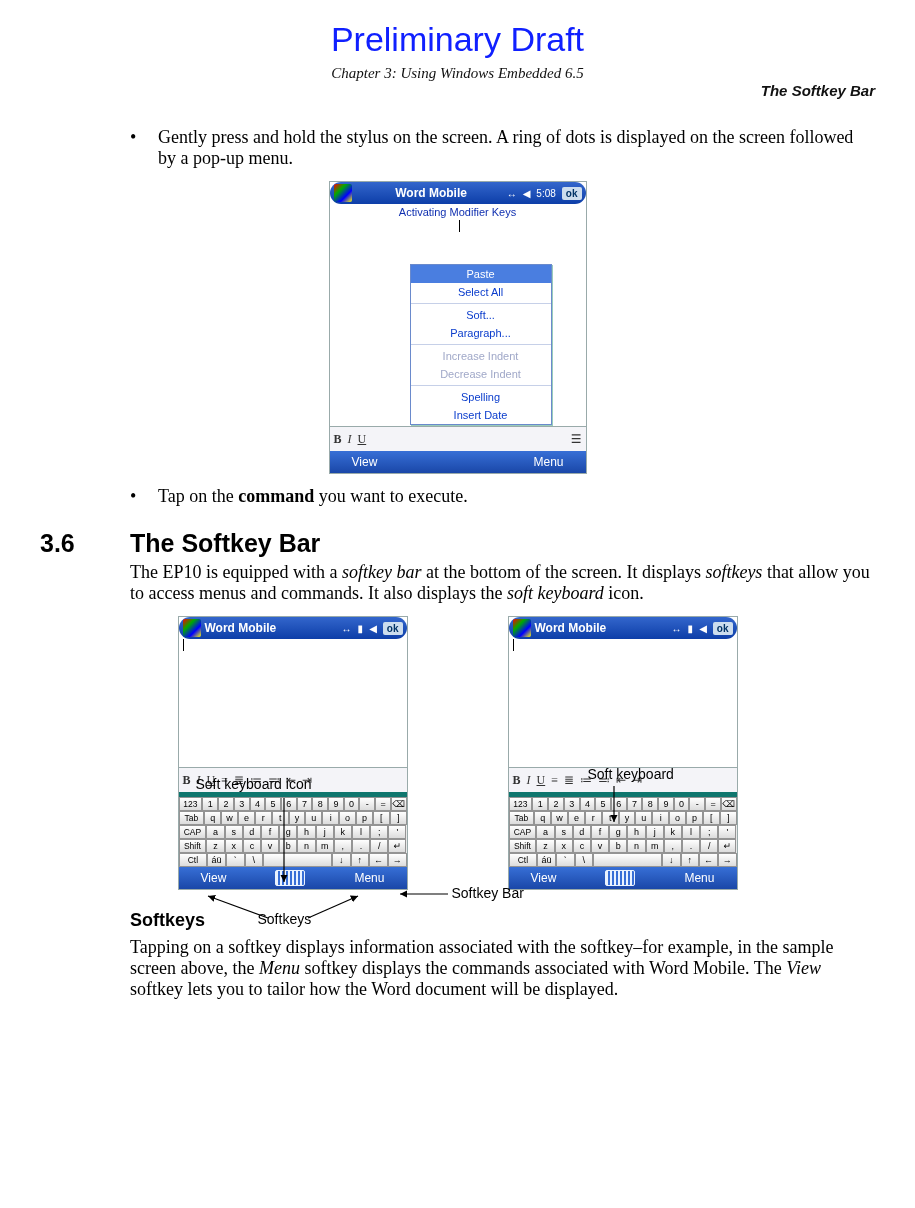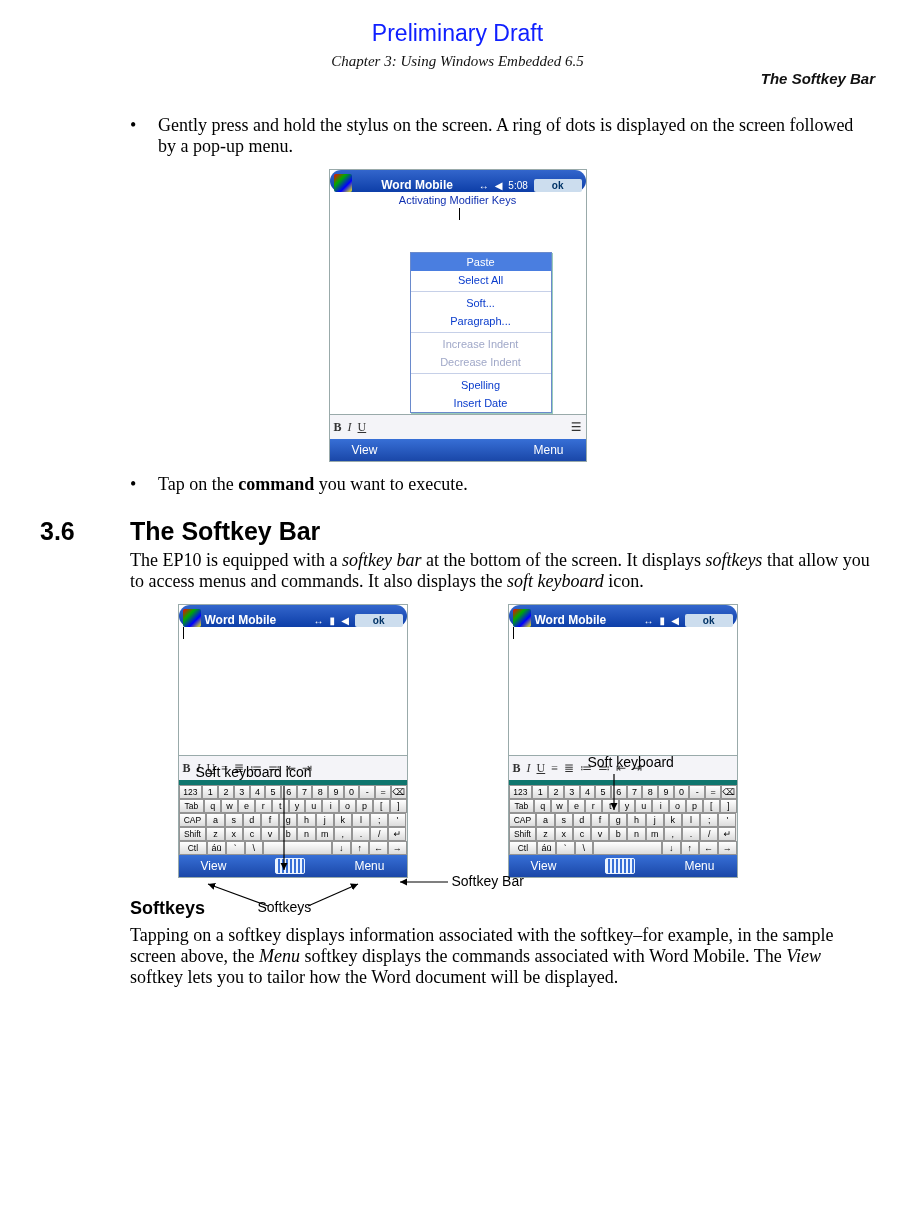--- a/index.html
+++ b/index.html
@@ -13,21 +13,21 @@
   }
   .page {
     width: 915px;
     padding: 20px 40px 40px 40px;
     box-sizing: border-box;
     position: relative;
   }
   .watermark {
     color: #1020ff;
     font-family: Arial, Helvetica, sans-serif;
-    font-size: 23px;
+    font-size: 34px;
     text-align: center;
     width: 100%;
     margin-top: 0;
     margin-bottom: 6px;
   }
   .chapter-line {
     text-align: center;
     font-style: italic;
     font-family: Liberation Serif, serif;
     font-size: 15px;
@@ -59,36 +59,36 @@
     text-align: center;
     margin: 8px 0 12px 0;
   }
   .screenshot1 {
     display: inline-block;
     width: 256px;
     border: 1px solid #9aa;
   }
   .wm-title {
     display: flex;
-    align-items: flex-end;
+    align-items: center;
     height: 22px;
     background: linear-gradient(#3366cc, #0d3ea8);
     color: #fff;
     font-family: Tahoma, Arial, sans-serif;
     font-size: 12px;
     border-radius: 11px;
   }
   .wm-title .flag {
     width: 18px; height: 18px; margin: 0 4px;
     background: linear-gradient(135deg,#f00,#0a0,#00f,#ff0);
     border-radius: 2px;
   }
   .wm-title .title-text { flex:1; font-weight: bold; }
   .wm-title .sys { display:flex; gap:6px; margin-right:4px; font-size:10px; align-items:center;}
-  .wm-title .ok { background:#cde; color:#036; padding:1px 18px; font-weight:bold; border-radius:2px;}
+  .wm-title .ok { background:#cde; color:#036; padding:1px 4px; font-weight:bold; border-radius:2px;}
   .doc-area {
     background:#fff;
     height: 220px;
     position: relative;
     font-family: Tahoma, Arial, sans-serif;
     font-size: 11px;
   }
   .doc-area .typed {
     color: #1030b0;
     margin: 2px 4px;

